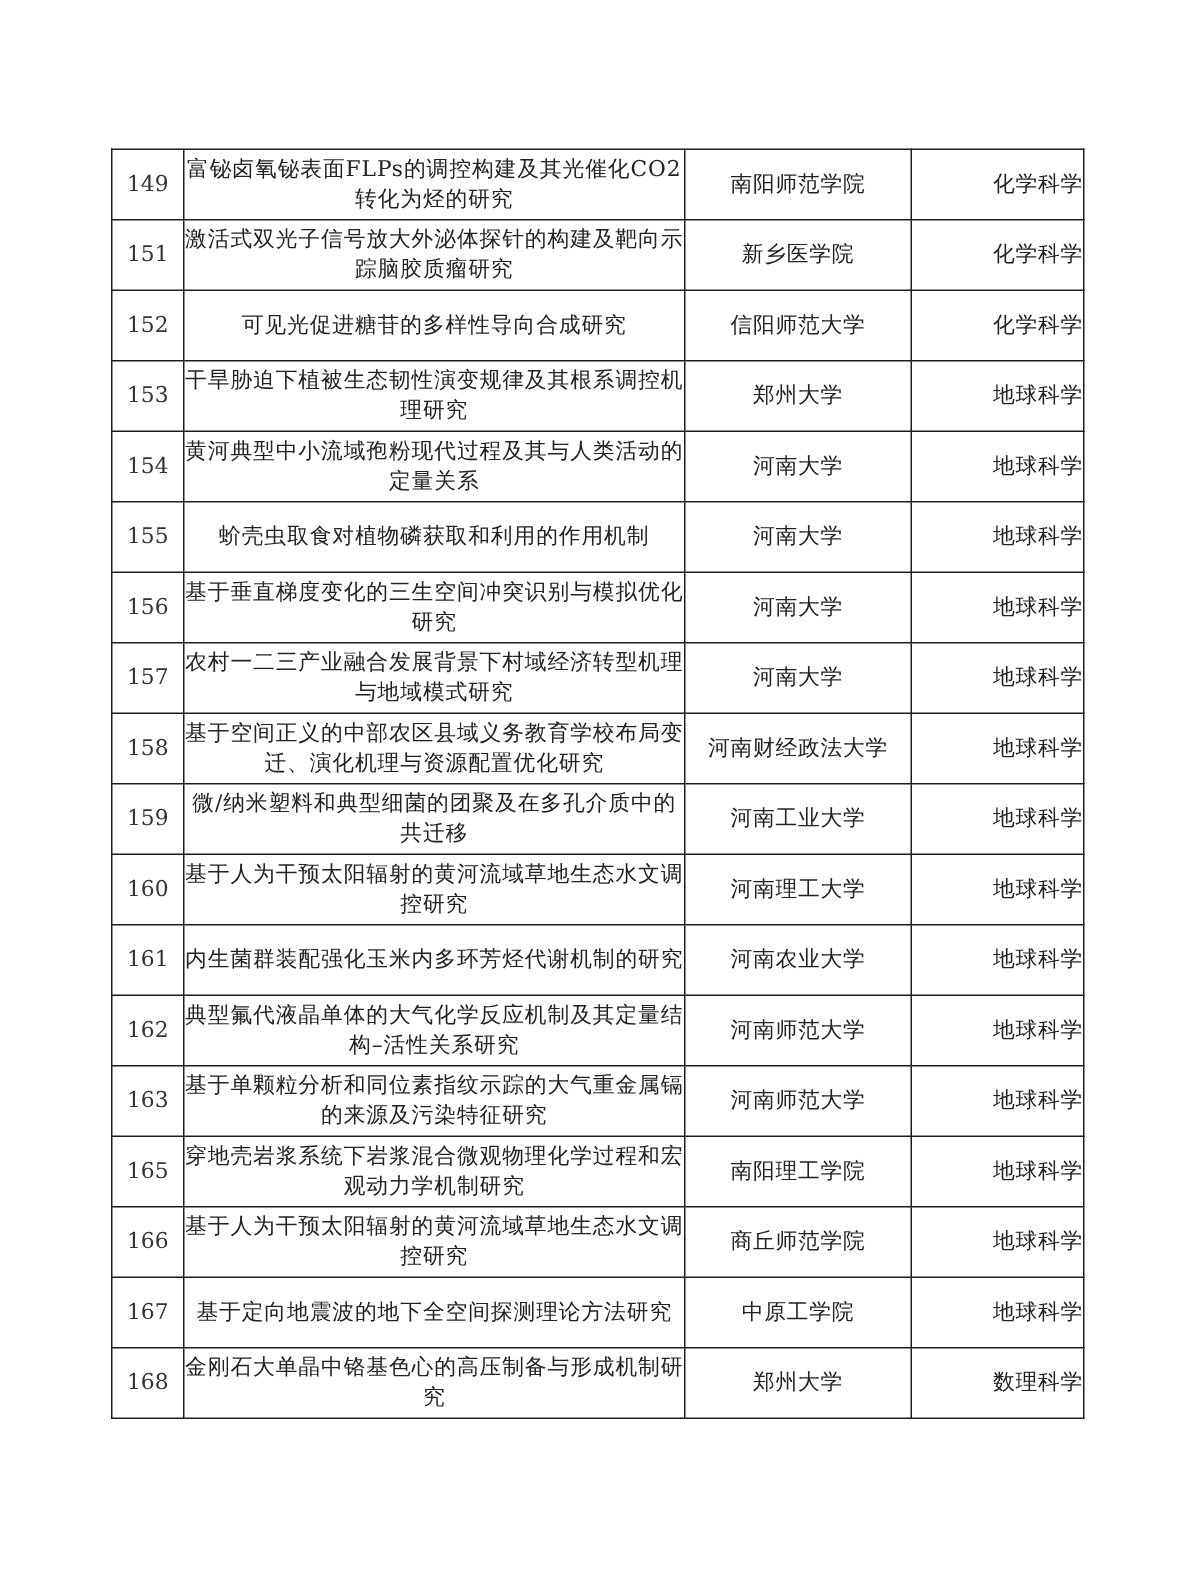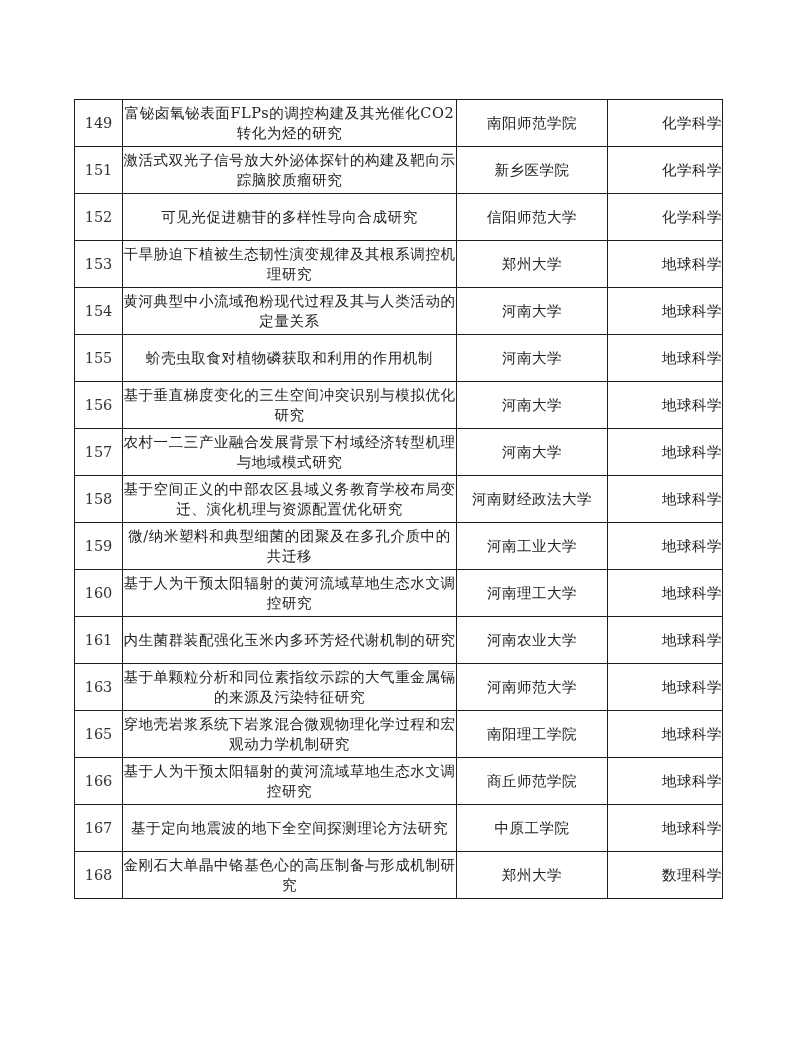--- a/index.html
+++ b/index.html
@@ -104,20 +104,26 @@
     <td class="c-field">地球科学</td>
   </tr>
 
   <tr>
     <td class="c-no">161</td>
     <td class="c-title">内生菌群装配强化玉米内多环芳烃代谢机制的研究</td>
     <td class="c-inst">河南农业大学</td>
     <td class="c-field">地球科学</td>
   </tr>
 
+  <tr>
+    <td class="c-no">162</td>
+    <td class="c-title">典型氟代液晶单体的大气化学反应机制及其定量结构–活性关系研究</td>
+    <td class="c-inst">河南师范大学</td>
+    <td class="c-field">地球科学</td>
+  </tr>
 
   <tr>
     <td class="c-no">163</td>
     <td class="c-title">基于单颗粒分析和同位素指纹示踪的大气重金属镉的来源及污染特征研究</td>
     <td class="c-inst">河南师范大学</td>
     <td class="c-field">地球科学</td>
   </tr>
 
 
   <tr>

